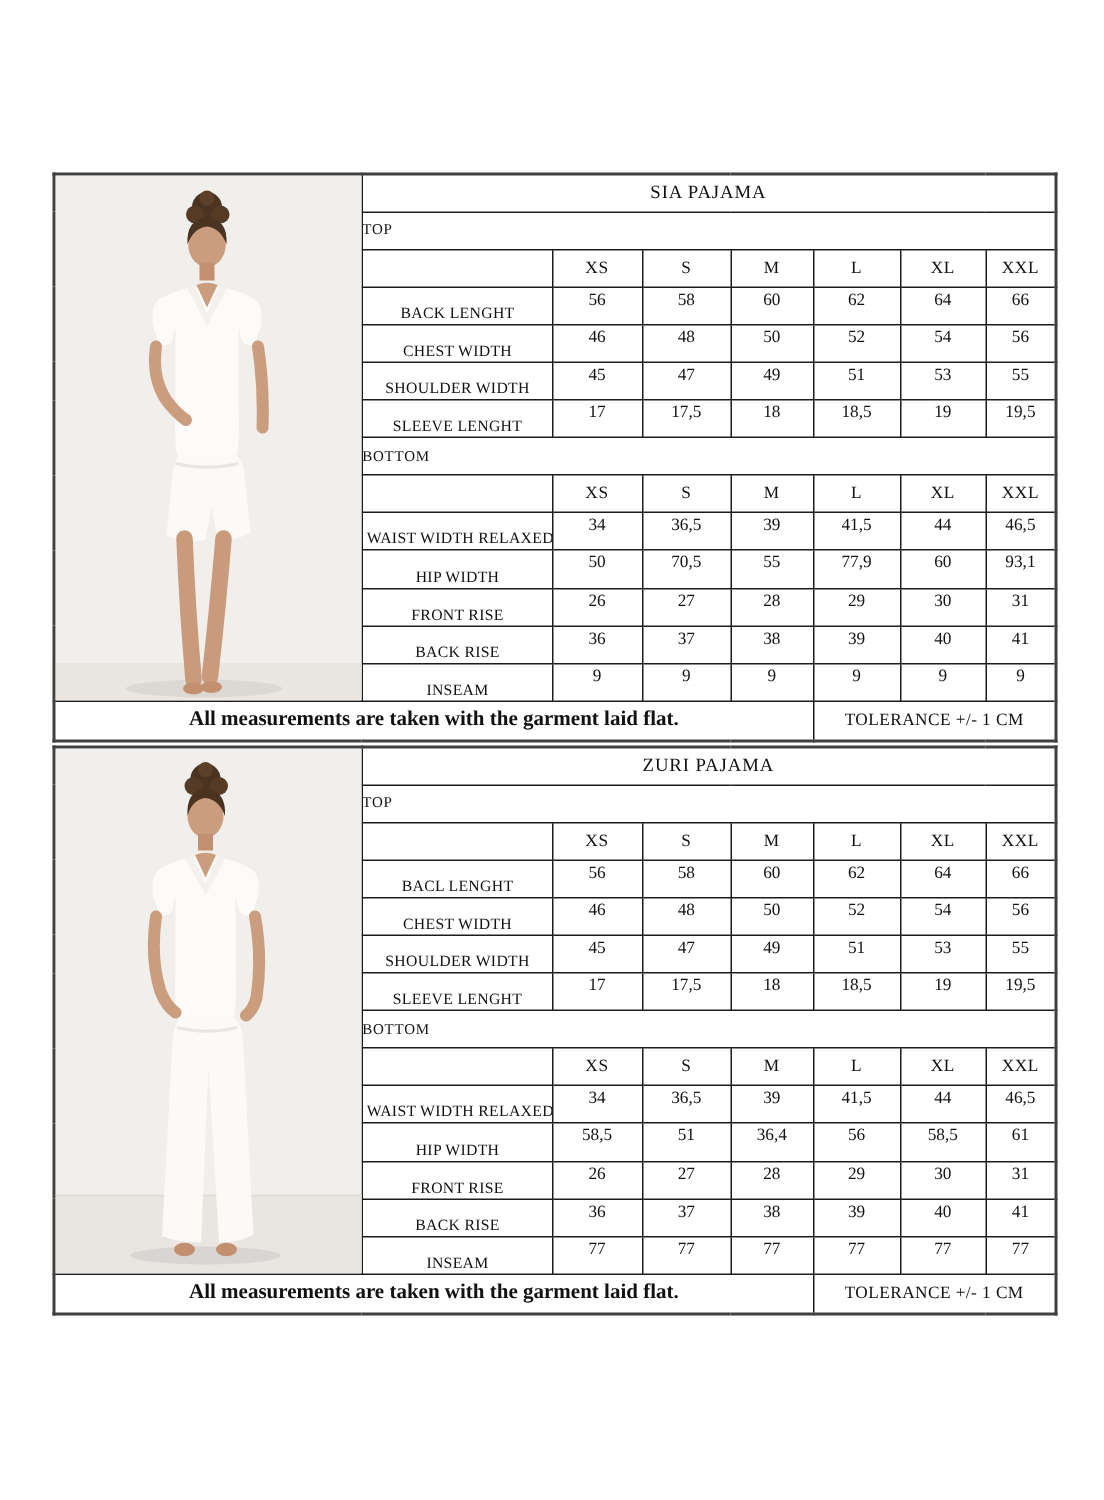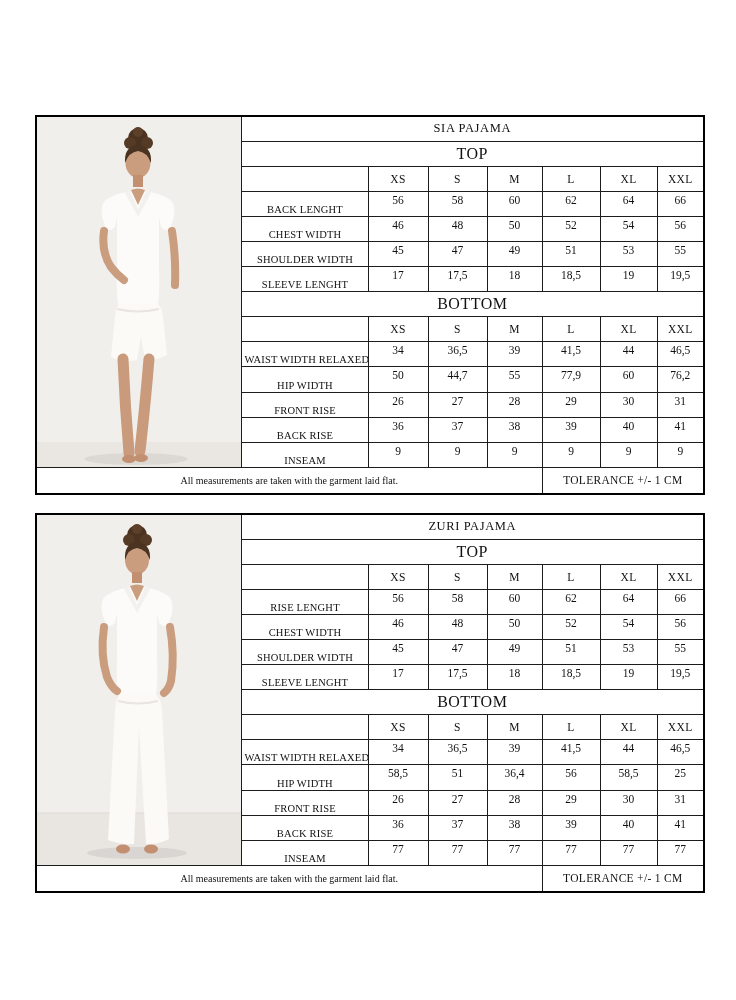--- a/index.html
+++ b/index.html
@@ -1,33 +1,33 @@
 <!DOCTYPE html>
 <html><head>
 <meta charset="utf-8">
 <style>
   html,body{margin:0;padding:0;background:#ffffff;}
   .sheet{position:relative;width:736px;height:1000px;background:#ffffff;overflow:hidden;
          font-family:"Liberation Serif","DejaVu Serif",serif;color:#111;}
   table.size-table{position:absolute;left:35px;border-collapse:collapse;table-layout:fixed;
-                   width:604px;border:2px solid #000000;}
+                   width:604px;border:2px solid #404040;}
   #table-sia{top:115px;}
-  #table-zuri{top:513px;padding-left:44px;}
+  #table-zuri{top:497px;padding-left:44px;}
   table.size-table td{border:1px solid #1c1c1c;overflow:hidden;}
   table.size-table tr{height:25px;}
   table.size-table tr.footer-row{height:26px;}
   td.c-photo{padding:0;vertical-align:top;}
   td.c-photo svg{display:block;}
   td.c-title{ text-align:center;vertical-align:middle;font-size:12.5px;letter-spacing:.6px;padding:0;}
-  td.c-section{text-align:center;vertical-align:middle;font-size:16px;letter-spacing:.5px;padding:0;}
+  td.c-section{vertical-align:middle;font-size:10px;letter-spacing:.5px;padding:0;}
   td.c-size{text-align:center;vertical-align:middle;font-size:11.5px;letter-spacing:.4px;padding:0;margin-top:15px;}
   td.c-lbl{text-align:center;vertical-align:bottom;font-size:10.5px;letter-spacing:.2px;
            padding:0 2px 1px 3px;white-space:nowrap;}
   td.c-val{text-align:center;vertical-align:top;font-size:11.5px;padding:2px 0 0 0;}
-  td.c-note{text-align:center;vertical-align:middle;font-size:10px;padding:0;}
+  td.c-note{text-align:center;vertical-align:middle;font-size:14px;padding:0;font-weight:bold;}
   td.c-tol{text-align:center;vertical-align:middle;font-size:11.5px;letter-spacing:.3px;padding:0;font-family:Liberation Serif, serif;}
 </style>
 </head>
 <body>
 
 <div class="sheet">
 
   <table class="size-table" id="table-sia">
     <colgroup>
       <col style="width:205px">
@@ -140,25 +140,25 @@
           <td class="c-val">36,5</td>
           <td class="c-val">39</td>
           <td class="c-val">41,5</td>
           <td class="c-val">44</td>
           <td class="c-val">46,5</td>
         </tr>
 
         <tr>
           <td class="c-lbl">HIP WIDTH</td>
           <td class="c-val">50</td>
-          <td class="c-val">44,7</td>
+          <td class="c-val">70,5</td>
           <td class="c-val">55</td>
           <td class="c-val">77,9</td>
           <td class="c-val">60</td>
-          <td class="c-val">76,2</td>
+          <td class="c-val">93,1</td>
         </tr>
 
         <tr>
           <td class="c-lbl">FRONT RISE</td>
           <td class="c-val">26</td>
           <td class="c-val">27</td>
           <td class="c-val">28</td>
           <td class="c-val">29</td>
           <td class="c-val">30</td>
           <td class="c-val">31</td>
@@ -237,21 +237,21 @@
         <td class="c-lbl"></td>
         <td class="c-size">XS</td>
         <td class="c-size">S</td>
         <td class="c-size">M</td>
         <td class="c-size">L</td>
         <td class="c-size">XL</td>
         <td class="c-size">XXL</td>
       </tr>
 
         <tr>
-          <td class="c-lbl">RISE LENGHT</td>
+          <td class="c-lbl">BACL LENGHT</td>
           <td class="c-val">56</td>
           <td class="c-val">58</td>
           <td class="c-val">60</td>
           <td class="c-val">62</td>
           <td class="c-val">64</td>
           <td class="c-val">66</td>
         </tr>
 
         <tr>
           <td class="c-lbl">CHEST WIDTH</td>
@@ -306,21 +306,21 @@
           <td class="c-val">46,5</td>
         </tr>
 
         <tr>
           <td class="c-lbl">HIP WIDTH</td>
           <td class="c-val">58,5</td>
           <td class="c-val">51</td>
           <td class="c-val">36,4</td>
           <td class="c-val">56</td>
           <td class="c-val">58,5</td>
-          <td class="c-val">25</td>
+          <td class="c-val">61</td>
         </tr>
 
         <tr>
           <td class="c-lbl">FRONT RISE</td>
           <td class="c-val">26</td>
           <td class="c-val">27</td>
           <td class="c-val">28</td>
           <td class="c-val">29</td>
           <td class="c-val">30</td>
           <td class="c-val">31</td>

